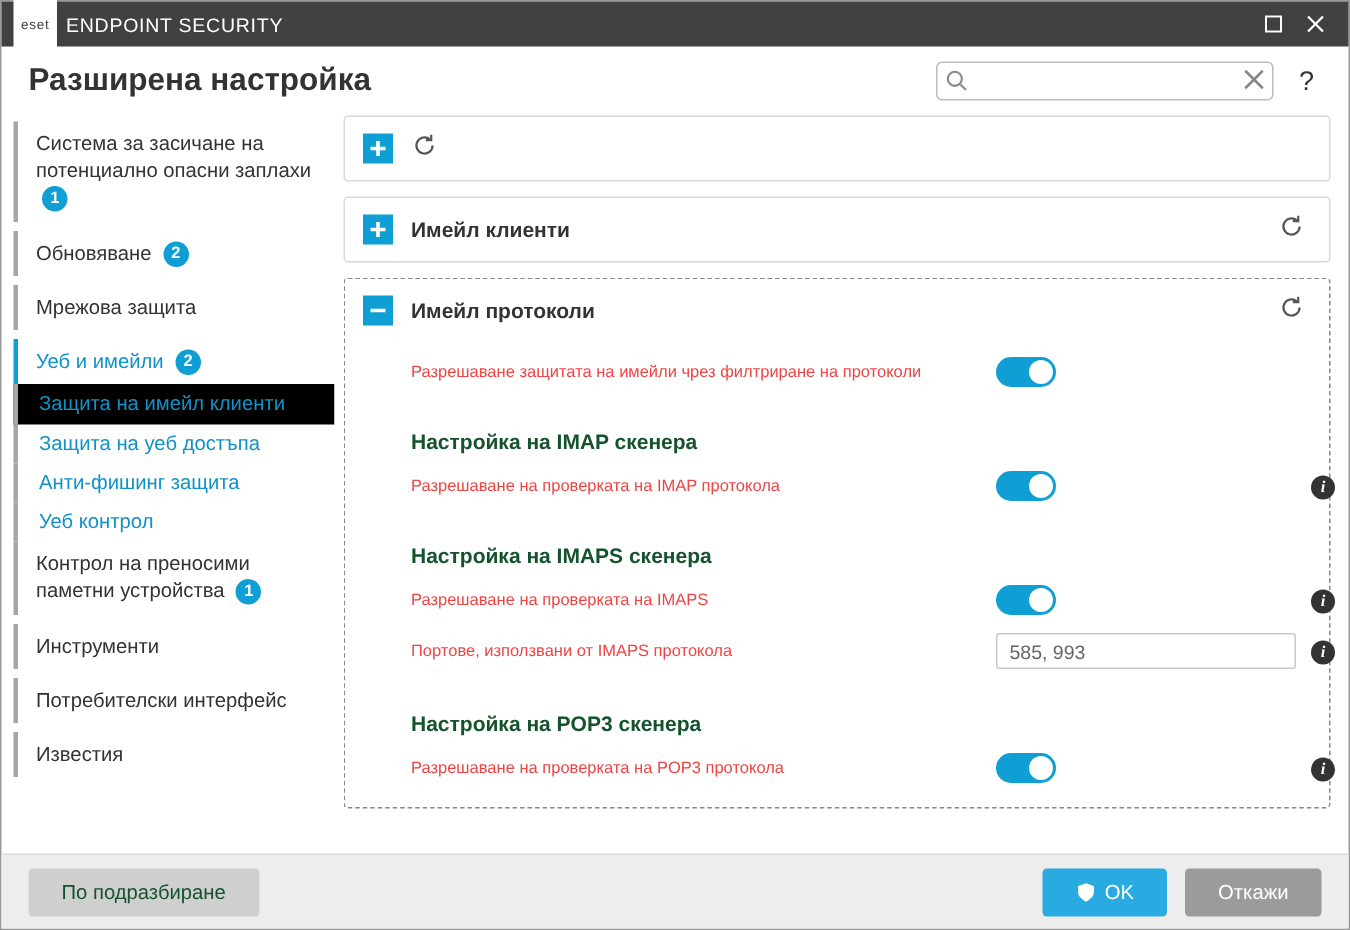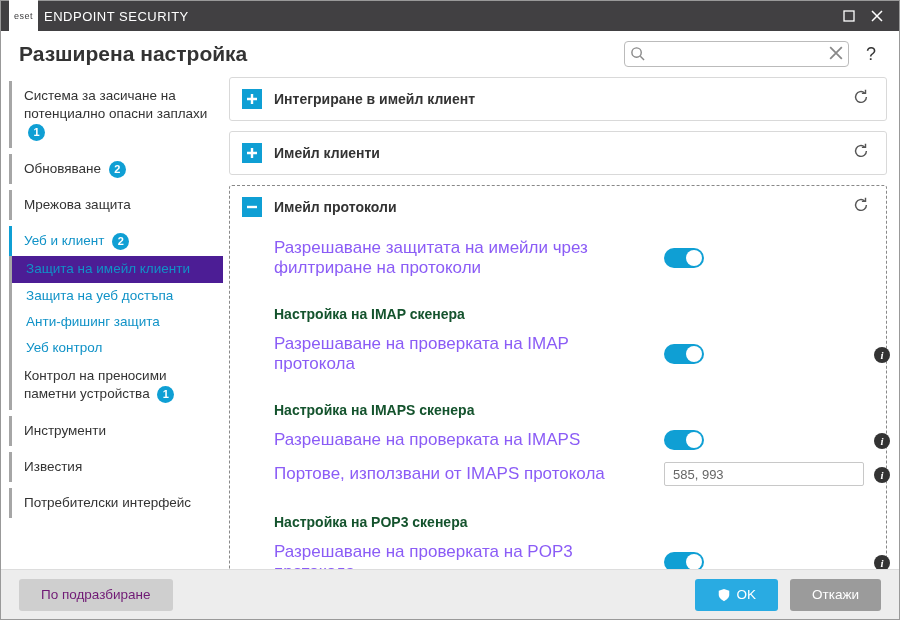--- a/index.html
+++ b/index.html
@@ -26,58 +26,58 @@
 
   
   .body { flex:1; display:flex; overflow:hidden; }
 
   
   .sidebar { width:222px; padding: 8px 0 8px 8px; overflow-y:auto; }
   .nav-item { padding: 6px 10px 6px 12px; font-size:13.5px; color:#333; border-left:3px solid transparent; cursor:pointer; line-height:1.35; position:relative; margin-bottom:6px; }
   .nav-item.group { border-left:3px solid #a6a6a6; }
   .nav-item.group.active { border-left-color:#0f9fd4; }
   .nav-item.sub { padding-left:14px; color:#1092c7; border-left:3px solid #a6a6a6; margin-bottom:0; padding-top:4px; padding-bottom:4px;}
-  .nav-item.sub.selected { background:#4c1d95; }
+  .nav-item.sub.selected { background:#000000; }
   .nav-item.group.active > .label-line { color:#1092c7; }
   .badge { display:inline-flex; align-items:center; justify-content:center; min-width:17px; height:17px; background:#0f9fd4; color:#fff; font-size:11px; font-weight:bold; border-radius:9px; padding:0 2px; margin-left:4px; vertical-align:middle;}
   .label-line { display:inline; }
 
   
   .content { flex:1; padding: 4px 6px 4px 6px; overflow-y:auto; position:relative; }
   .content-inner { padding-right:6px; }
 
   .panel { border:1px solid #d9d9d9; border-radius:3px; margin-bottom:10px; }
   .panel-header { display:flex; align-items:center; padding:10px 12px; cursor:pointer; }
   .panel-header .exp { width:20px; height:20px; background:#0f9fd4; display:flex; align-items:center; justify-content:center; margin-right:12px; }
   .panel-header .exp svg { stroke:#fff; }
   .panel-header .title { font-size:14px; font-weight:700; color:#333; flex:1; }
   .panel-header .reset { width:22px; height:22px; color:#555; }
   .panel.expanded { border:1px dashed #888; }
 
   .panel-body { padding: 4px 14px 10px 44px; }
   .row { display:flex; align-items:center; padding:6px 0; gap:10px; }
-  .row .lbl { flex: 0 0 380px; font-size:17px; color:#8b5cf6; }
+  .row .lbl { flex: 0 0 380px; font-size:11px; color:#ef4444; }
   .row .ctrl { flex: 0 0 200px; }
   .row .info { width:20px; text-align:right; color:#333; }
   .section-title { font-weight:700; font-size:14px; color:#14532d; margin-top:22px; margin-bottom:6px; }
 
   
   .toggle { width:40px; height:20px; background:#0f9fd4; border-radius:10px; position:relative; cursor:pointer; }
   .toggle::after { content:""; position:absolute; right:2px; top:2px; width:16px; height:16px; background:#fff; border-radius:50%; }
 
   .text-input { width:200px; height:24px; border:1px solid #c8c8c8; border-radius:2px; padding:0 8px; font-size:13px; color:#666; }
 
   
   .content::-webkit-scrollbar { width:8px; }
   .content::-webkit-scrollbar-thumb { background:#bdbdbd; border-radius:4px; }
 
   
   .footer { height:50px; background:#ededed; display:flex; align-items:center; padding:0 18px; gap:12px; border-top:1px solid #ddd;}
   .btn { height:32px; padding:0 22px; border-radius:3px; font-size:13.5px; border:none; cursor:pointer; display:inline-flex; align-items:center; gap:6px;}
-  .btn.default { background:#cfcfcf; color:#701a75; }
+  .btn.default { background:#cfcfcf; color:#14532d; }
   .btn.ok { background:#29abe2; color:#fff; font-weight:400; }
   .btn.cancel { background:#9b9b9b; color:#fff; }
   .footer .spacer { flex:1; }
   .info-icon { width:16px; height:16px; display:inline-flex; align-items:center; justify-content:center; background:#333; color:#fff; border-radius:50%; font-size:11px; font-weight:bold; font-style:italic; font-family: Georgia, serif;}
 </style>
 </head>
 <body>
 
 <div class="window">
 
@@ -125,21 +125,21 @@
         <span class="badge">1</span>
       </div>
       <div class="nav-item group">
         <span class="label-line">Обновяване</span>
         <span class="badge">2</span>
       </div>
       <div class="nav-item group">
         <span class="label-line">Мрежова защита</span>
       </div>
       <div class="nav-item group active" style="margin-bottom:0;">
-        <span class="label-line">Уеб и клиент</span>
+        <span class="label-line">Уеб и имейли</span>
         <span class="badge">2</span>
       </div>
       <div class="nav-item sub selected">
         <span class="label-line">Защита на имейл клиенти</span>
       </div>
       <div class="nav-item sub">
         <span class="label-line">Защита на уеб достъпа</span>
       </div>
       <div class="nav-item sub">
         <span class="label-line">Анти-фишинг защита</span>
@@ -148,38 +148,37 @@
         <span class="label-line">Уеб контрол</span>
       </div>
       <div class="nav-item group">
         <span class="label-line">Контрол на преносими паметни устройства</span>
         <span class="badge">1</span>
       </div>
       <div class="nav-item group">
         <span class="label-line">Инструменти</span>
       </div>
       <div class="nav-item group">
+        <span class="label-line">Потребителски интерфейс</span>
+      </div>
+      <div class="nav-item group">
         <span class="label-line">Известия</span>
-      </div>
-      <div class="nav-item group">
-        <span class="label-line">Потребителски интерфейс</span>
       </div>
     </div>
 
     <div class="content">
       <div class="content-inner">
 
         <div class="panel">
           <div class="panel-header">
             <span class="exp">
               <svg width="14" height="14" viewBox="0 0 14 14">
                   <path d="M7 2 V12 M2 7 H12" stroke="#fff" stroke-width="2.4"></path>
                 </svg>
             </span>
-            <span class="title">Интегриране в имейл клиент</span>
             <span class="reset">
               <svg width="18" height="18" viewBox="0 0 20 20" fill="none">
                   <path d="M16 10a6 6 0 1 1-2-4.5" stroke="#555" stroke-width="1.6"></path>
                   <path d="M15 2 L15 6 L11 6" stroke="#555" stroke-width="1.6" fill="none"></path>
                 </svg>
             </span>
           </div>
         </div>
 
         <div class="panel">

